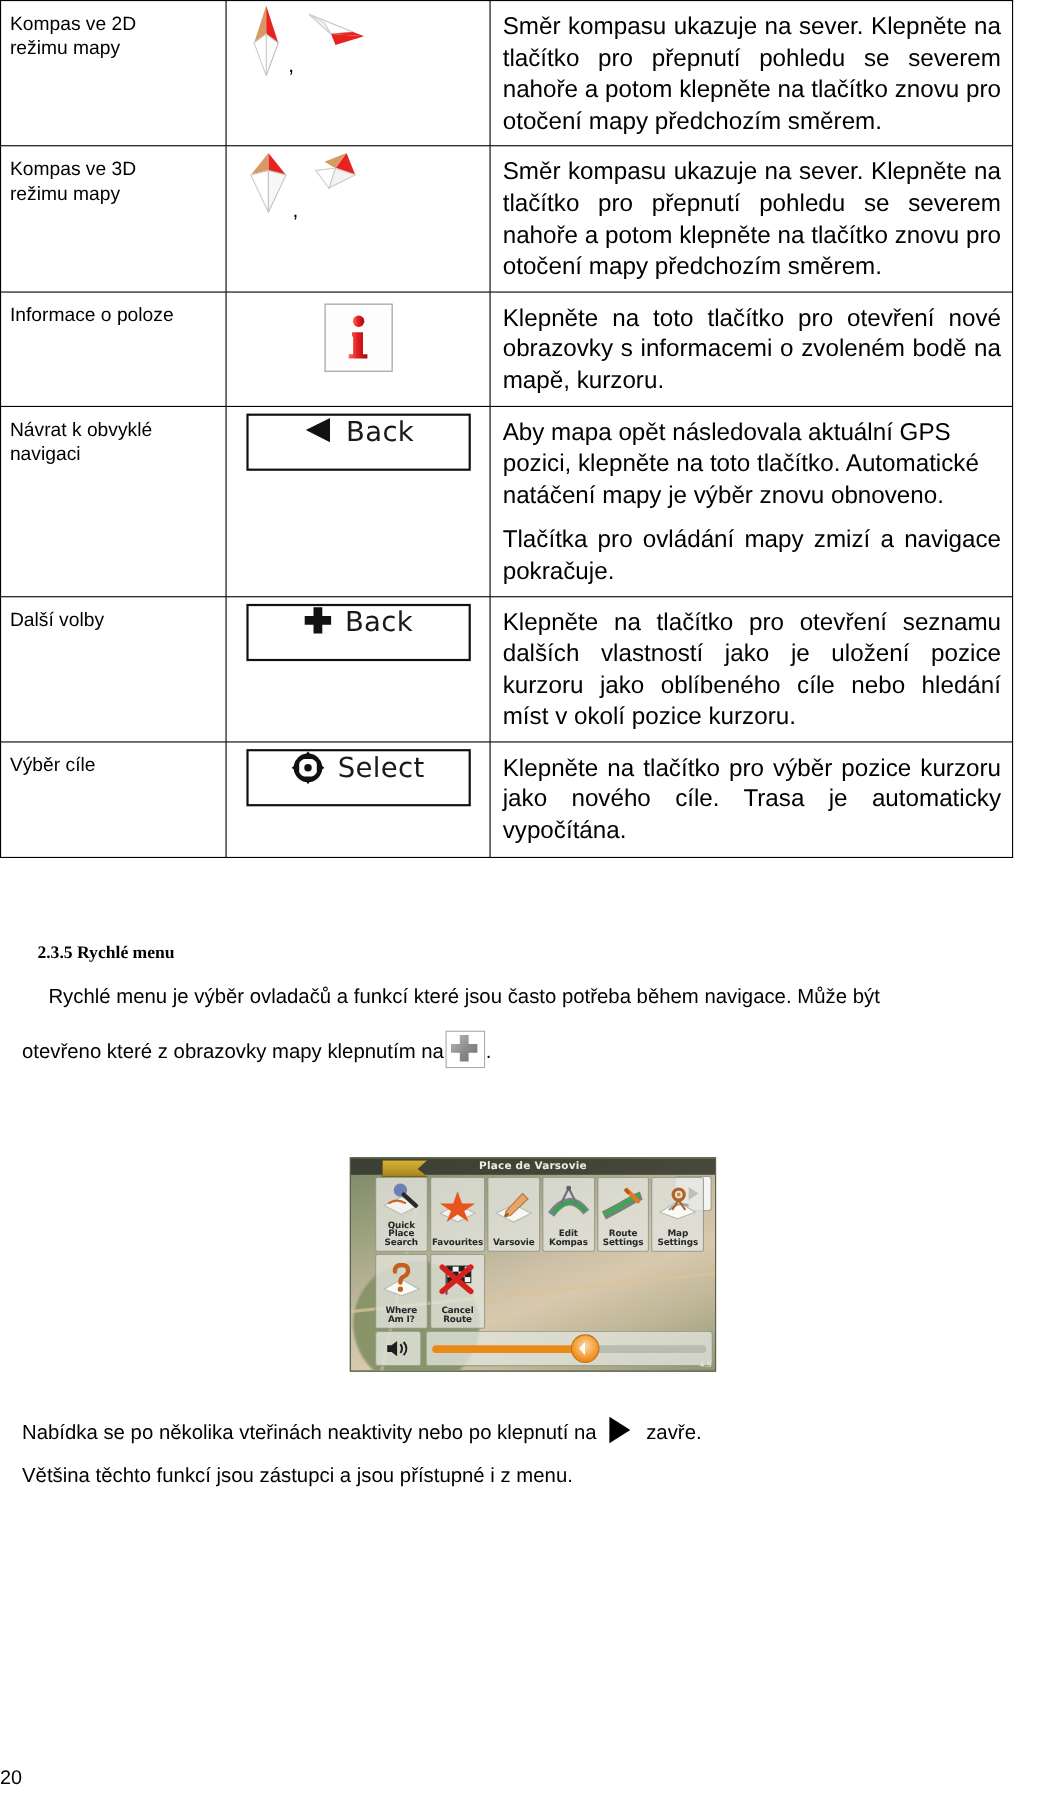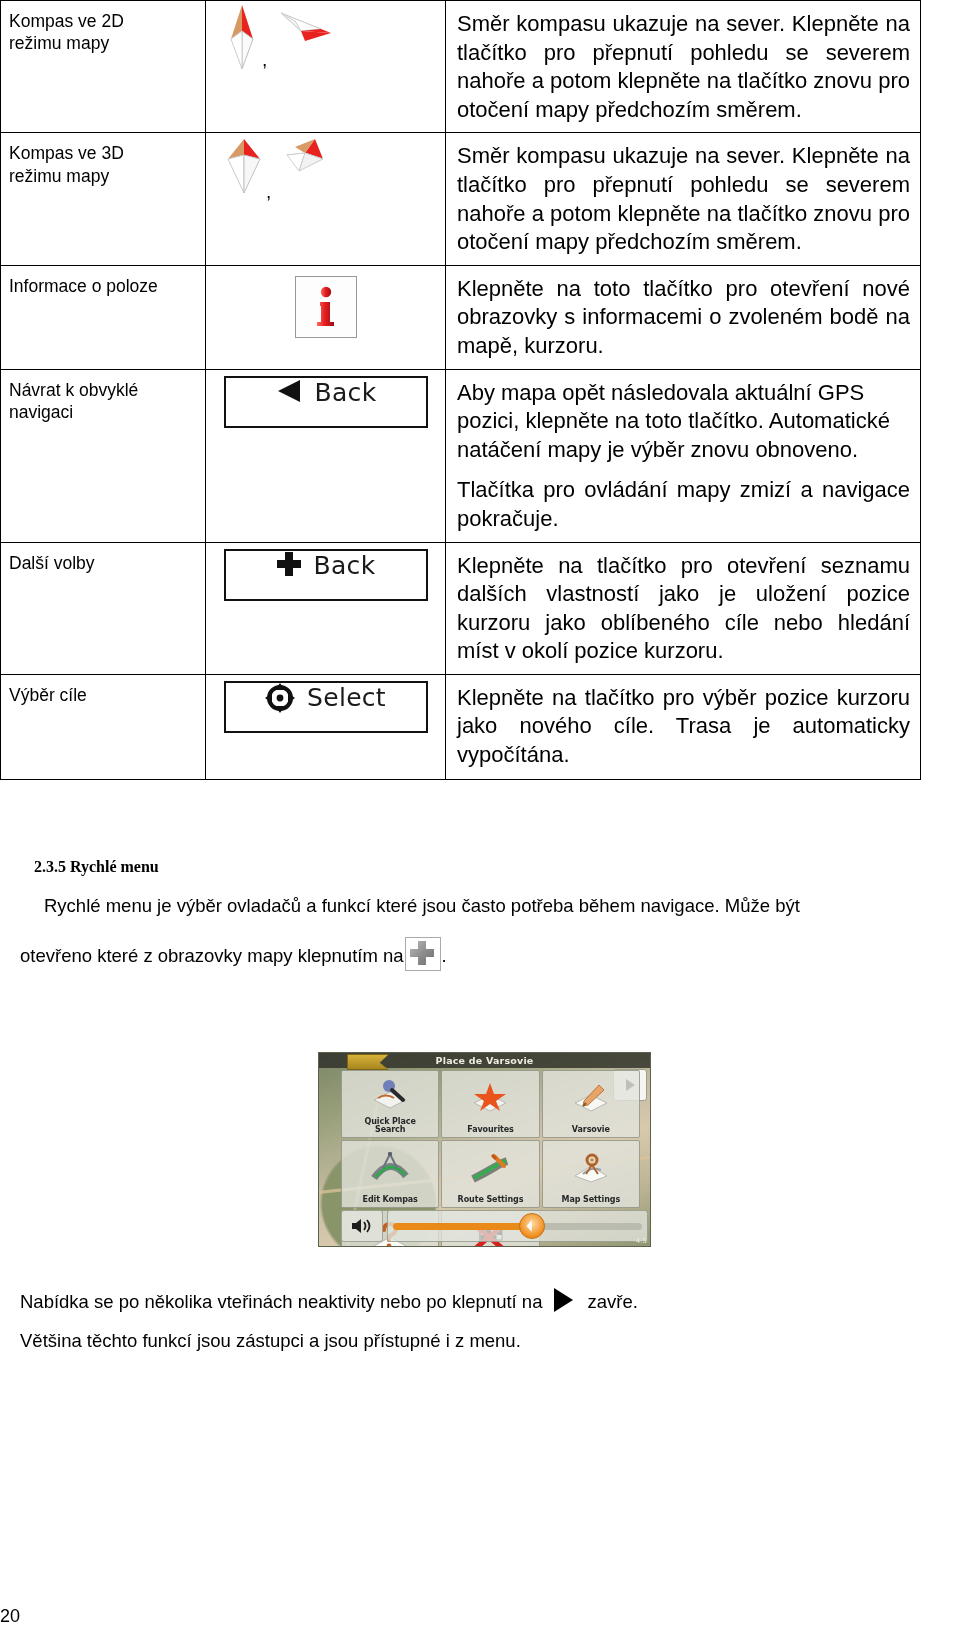--- a/index.html
+++ b/index.html
@@ -193,21 +193,21 @@
     width: 32px; height: 30px;
     background: rgba(250,250,250,0.92);
     border: 1px solid #9aa08c;
     border-radius: 3px;
     display: flex; align-items: center; justify-content: center;
   }
   .qm-grid {
     position: absolute;
     left: 22px; right: 10px; top: 17px;
     display: grid;
-    grid-template-columns: repeat(3, 1fr);
+    grid-template-columns: repeat(6, 1fr);
     grid-auto-rows: 68px;
     gap: 2px;
   }
   .qm-btn {
     background: rgba(226,228,220,0.80);
     border: 1px solid rgba(120,126,108,0.65);
     border-radius: 2px;
     display: flex;
     flex-direction: column;
     align-items: center;

